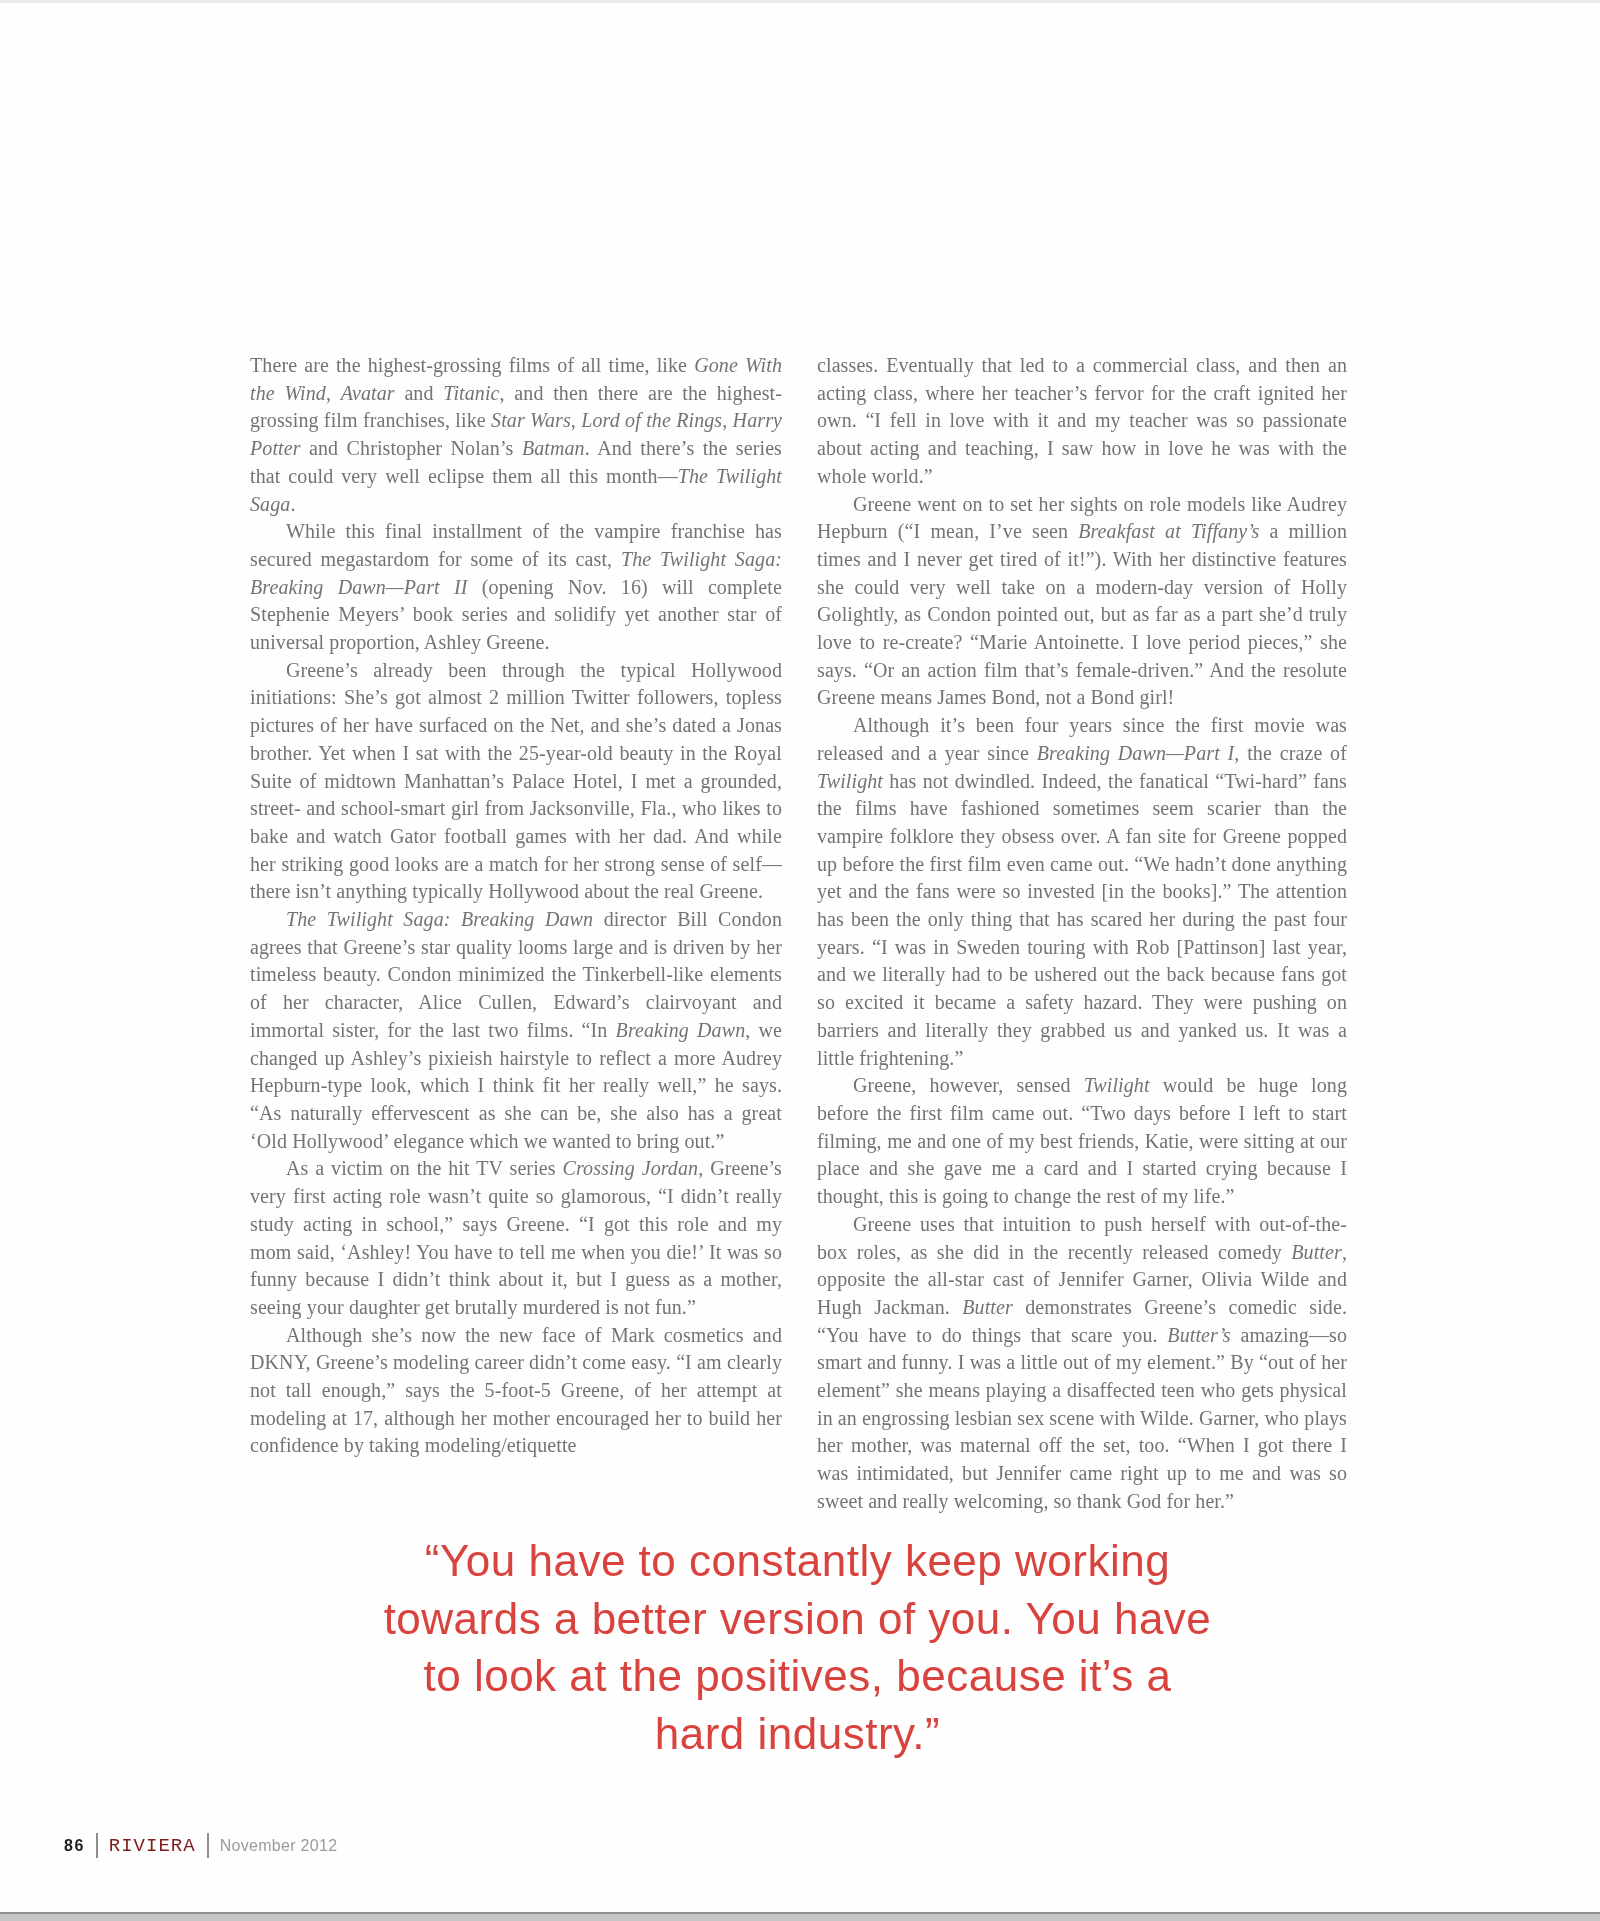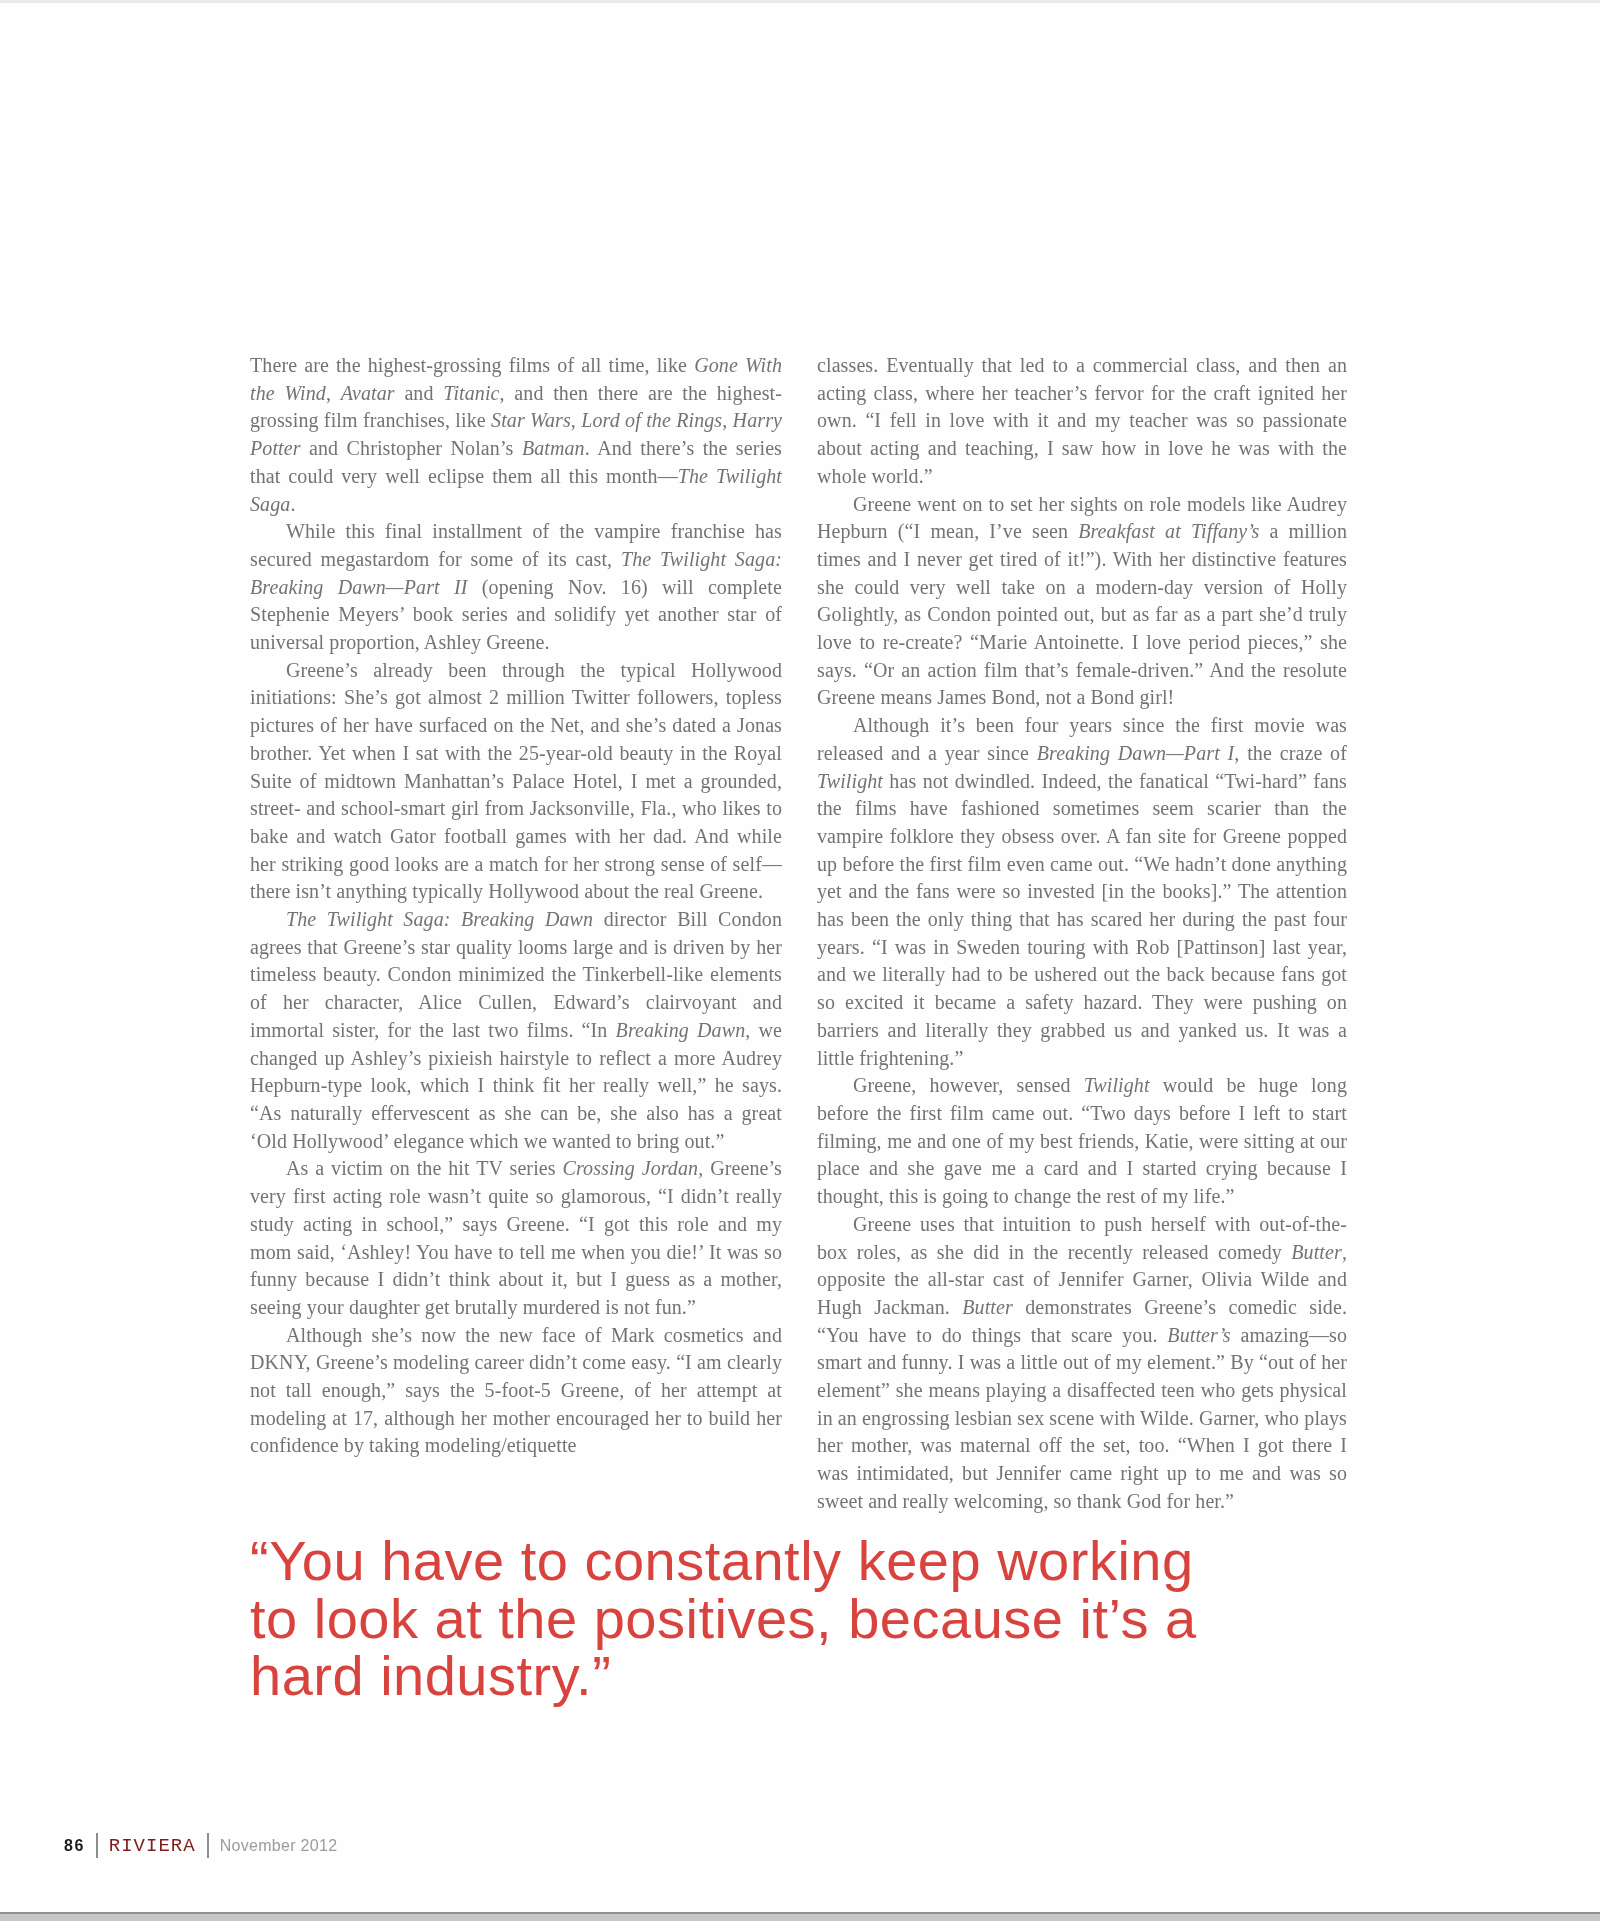--- a/index.html
+++ b/index.html
@@ -25,24 +25,24 @@
     color: #737373;
     letter-spacing: 0.1px;
   }
   .col-left  { left: 250px; }
   .col-right { left: 817px; width: 530px; }
   .col p { margin: 0; }
   .col p.indent { text-indent: 36px; font-family: Liberation Serif, serif; }
   .col i { font-style: italic; }
   .pull-quote {
     position: absolute; top: 1532px; left: 250px; width: 1095px;
-    text-align: left;
+    text-align: center;
     font-family: "Liberation Sans", sans-serif;
     font-weight: 400;
-    font-size: 56px; line-height: 57.5px;
+    font-size: 44px; line-height: 57.5px;
     color: #d8433e;
     letter-spacing: 0.5px;
   }
   .footer {
     position: absolute; left: 64px; top: 1833px;
     display: flex; align-items: center;
     font-family: "Liberation Sans", sans-serif;
   }
   .footer .page-num {
     font-weight: bold; font-size: 16px; color: #1c1c1c; letter-spacing: 1.5px;
@@ -74,20 +74,21 @@
 <div class="col col-right">
     <p><span>classes. Eventually that led to a commercial class, and then an acting class, where her teacher’s fervor for the craft ignited her own. “I fell in love with it and my teacher was so passionate about acting and teaching, I saw how in love he was with the whole world.”</span></p>
     <p class="indent"><span>Greene went on to set her sights on role models like Audrey Hepburn (“I mean, I’ve seen </span><i>Breakfast at Tiffany’s</i><span> a million times and I never get tired of it!”). With her distinctive features she could very well take on a modern-day version of Holly Golightly, as Condon pointed out, but as far as a part she’d truly love to re-create? “Marie Antoinette. I love period pieces,” she says. “Or an action film that’s female-driven.” And the resolute Greene means James Bond, not a Bond girl!</span></p>
     <p class="indent"><span>Although it’s been four years since the first movie was released and a year since </span><i>Breaking Dawn—Part I</i><span>, the craze of </span><i>Twilight</i><span> has not dwindled. Indeed, the fanatical “Twi-hard” fans the films have fashioned sometimes seem scarier than the vampire folklore they obsess over. A fan site for Greene popped up before the first film even came out. “We hadn’t done anything yet and the fans were so invested [in the books].” The attention has been the only thing that has scared her during the past four years. “I was in Sweden touring with Rob [Pattinson] last year, and we literally had to be ushered out the back because fans got so excited it became a safety hazard. They were pushing on barriers and literally they grabbed us and yanked us. It was a little frightening.”</span></p>
     <p class="indent"><span>Greene, however, sensed </span><i>Twilight</i><span> would be huge long before the first film came out. “Two days before I left to start filming, me and one of my best friends, Katie, were sitting at our place and she gave me a card and I started crying because I thought, this is going to change the rest of my life.”</span></p>
     <p class="indent"><span>Greene uses that intuition to push herself with out-of-the-box roles, as she did in the recently released comedy </span><i>Butter</i><span>, opposite the all-star cast of Jennifer Garner, Olivia Wilde and Hugh Jackman. </span><i>Butter</i><span> demonstrates Greene’s comedic side. “You have to do things that scare you. </span><i>Butter’s</i><span> amazing—so smart and funny. I was a little out of my element.” By “out of her element” she means playing a disaffected teen who gets physical in an engrossing lesbian sex scene with Wilde. Garner, who plays her mother, was maternal off the set, too. “When I got there I was intimidated, but Jennifer came right up to me and was so sweet and really welcoming, so thank God for her.”</span></p>
   </div>
 
 <div class="pull-quote" style="color: rgb(216, 67, 62);">
     <div>“You have to constantly keep working</div>
+    <div>towards a better version of you. You have</div>
     <div>to look at the positives, because it’s a</div>
     <div>hard industry.”</div>
   </div>
 
 <div class="footer">
   <span class="page-num">86</span>
   <span class="sep"></span>
   <span class="mag-name">RIVIERA</span>
   <span class="sep"></span>
   <span class="issue">November 2012</span>

